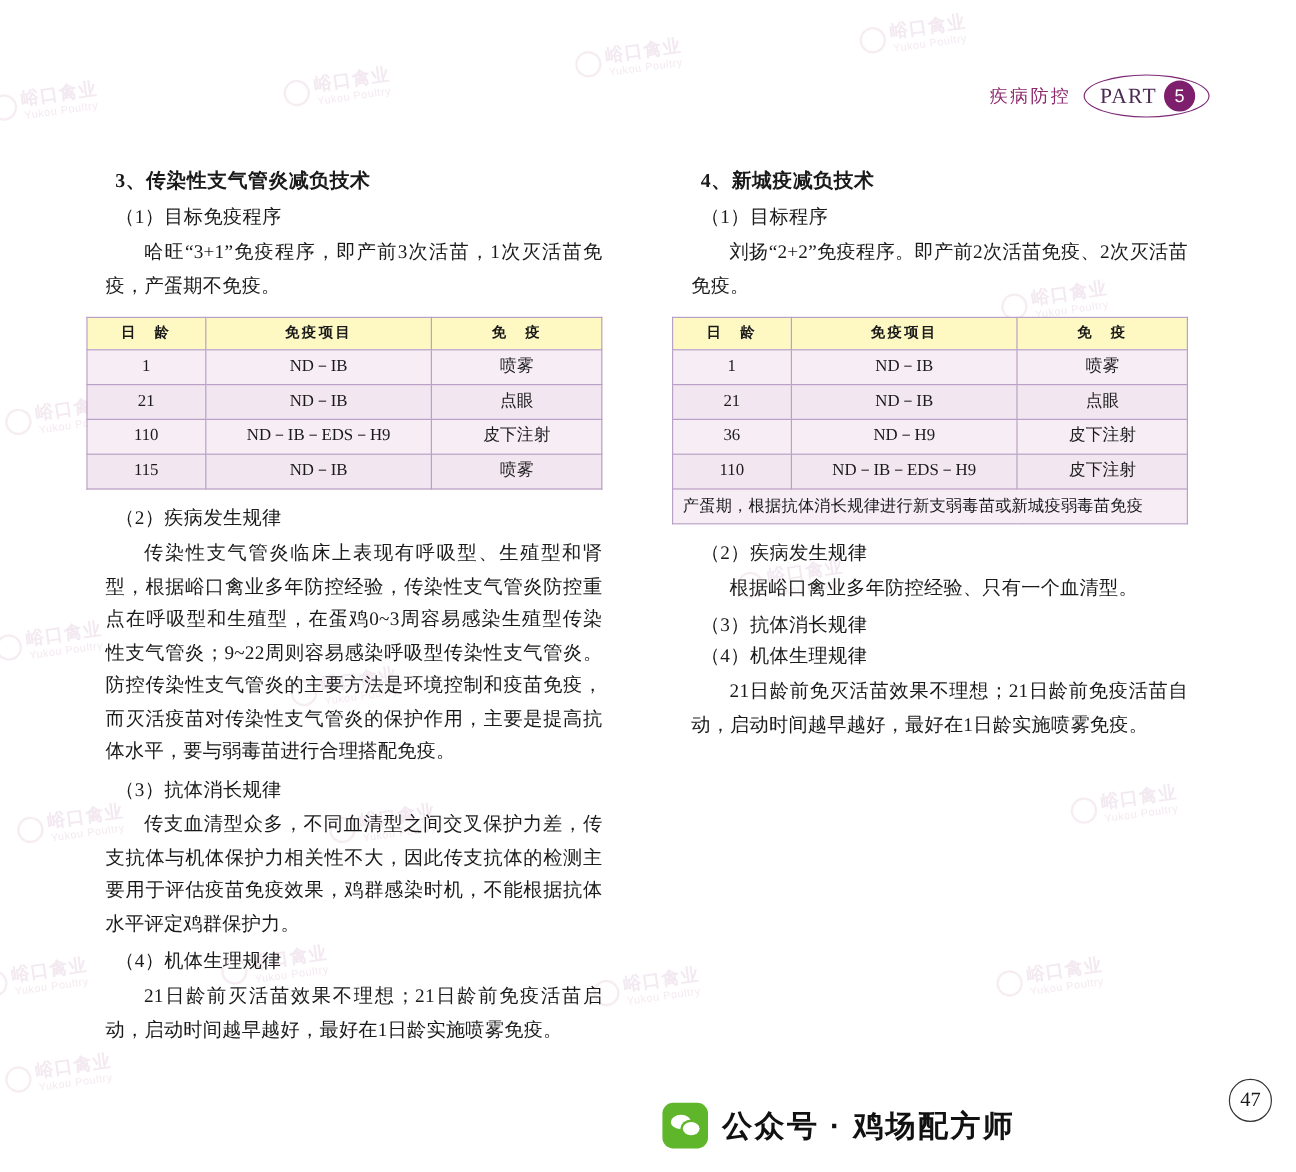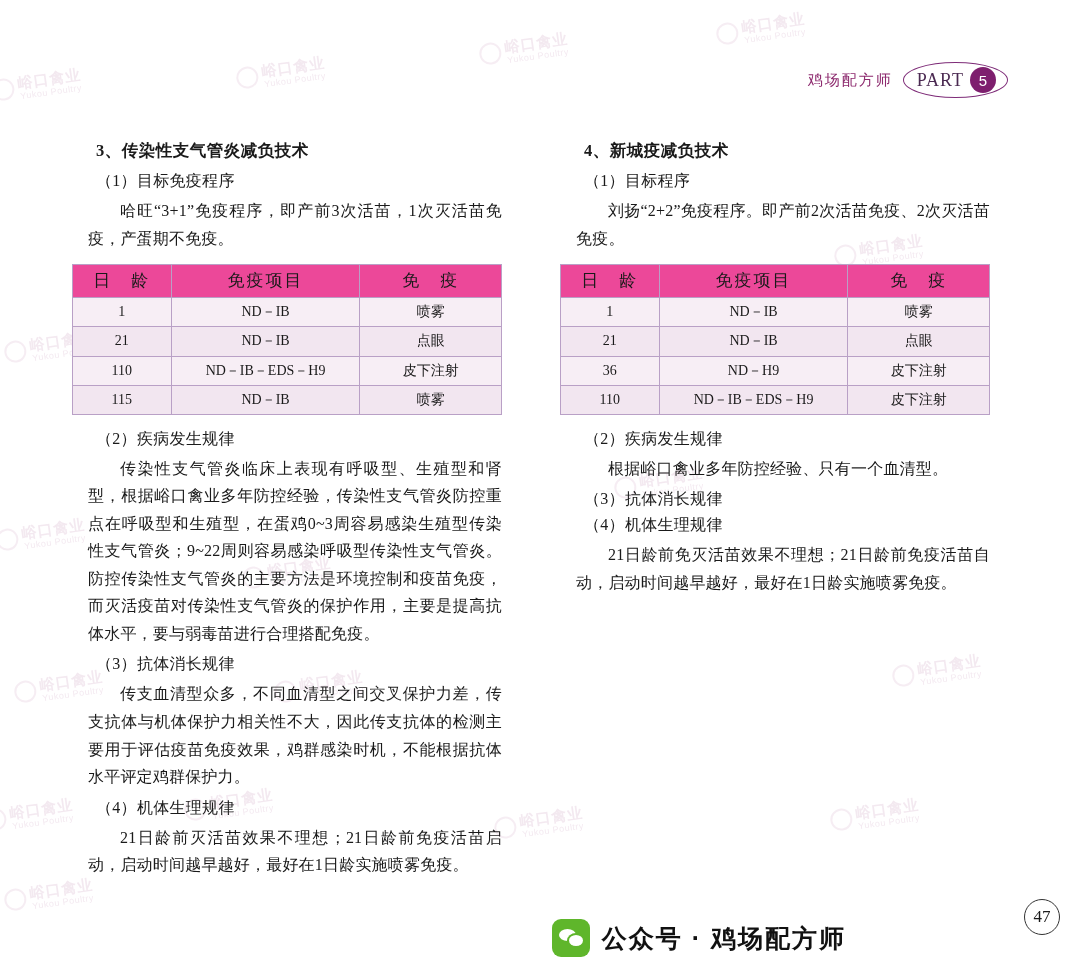--- a/index.html
+++ b/index.html
@@ -137,24 +137,24 @@
     font-family: "Liberation Serif", serif;
   }
   table.vac th,
   table.vac td {
     border: 1px solid #b9a0c6;
     text-align: center;
     padding: 5px 2px;
     line-height: 1.3;
   }
   table.vac thead th {
-    background: #ec4899;
-    font-weight: normal;
+    background: #fef9c3;
+    font-weight: bold;
     letter-spacing: 2px;
-    font-size: 17px;
+    font-size: 12px;
   }
   table.vac tbody td { background: #f7eef5; }
   table.vac tbody tr:nth-child(even) td { background: #f2e6f0; }
   table.vac td.note {
     text-align: left;
     padding: 5px 8px;
     letter-spacing: .2px;
     font-size: 13.5px;
   }
   .c-age { width: 23%; }
@@ -314,21 +314,21 @@
       <span class="wm-en">Yukou Poultry</span>
     </div>
   <div class="wm" style="left:30px;  top:880px;">
       <span class="wm-ring"></span>
       <span class="wm-cn">峪口禽业</span>
       <span class="wm-en">Yukou Poultry</span>
     </div>
 </div>
 
 <div class="page-header">
-  <div class="hdr-label">鸡场配方师</div>
+  <div class="hdr-label">疾病防控</div>
   <div class="hdr-part">
     <span class="hdr-part-ellipse"></span>
     <span class="hdr-part-text">PART</span>
     <span class="hdr-part-num">5</span>
   </div>
 </div>
 
 <div class="content">
 
   <div class="col">
@@ -403,20 +403,23 @@
         <tr>
           <td>36</td>
           <td>ND－H9</td>
           <td>皮下注射</td>
         </tr>
         <tr>
           <td>110</td>
           <td>ND－IB－EDS－H9</td>
           <td>皮下注射</td>
         </tr>
+        <tr>
+          <td class="note" colspan="3">产蛋期，根据抗体消长规律进行新支弱毒苗或新城疫弱毒苗免疫</td>
+        </tr>
       </tbody>
     </table>
 
     <p class="sub">（2）疾病发生规律</p>
     <p class="body">根据峪口禽业多年防控经验、只有一个血清型。</p>
     <p class="sub">（3）抗体消长规律</p>
     <p class="sub">（4）机体生理规律</p>
     <p class="body">21日龄前免灭活苗效果不理想；21日龄前免疫活苗自动，启动时间越早越好，最好在1日龄实施喷雾免疫。</p>
   </div>
 </div>

